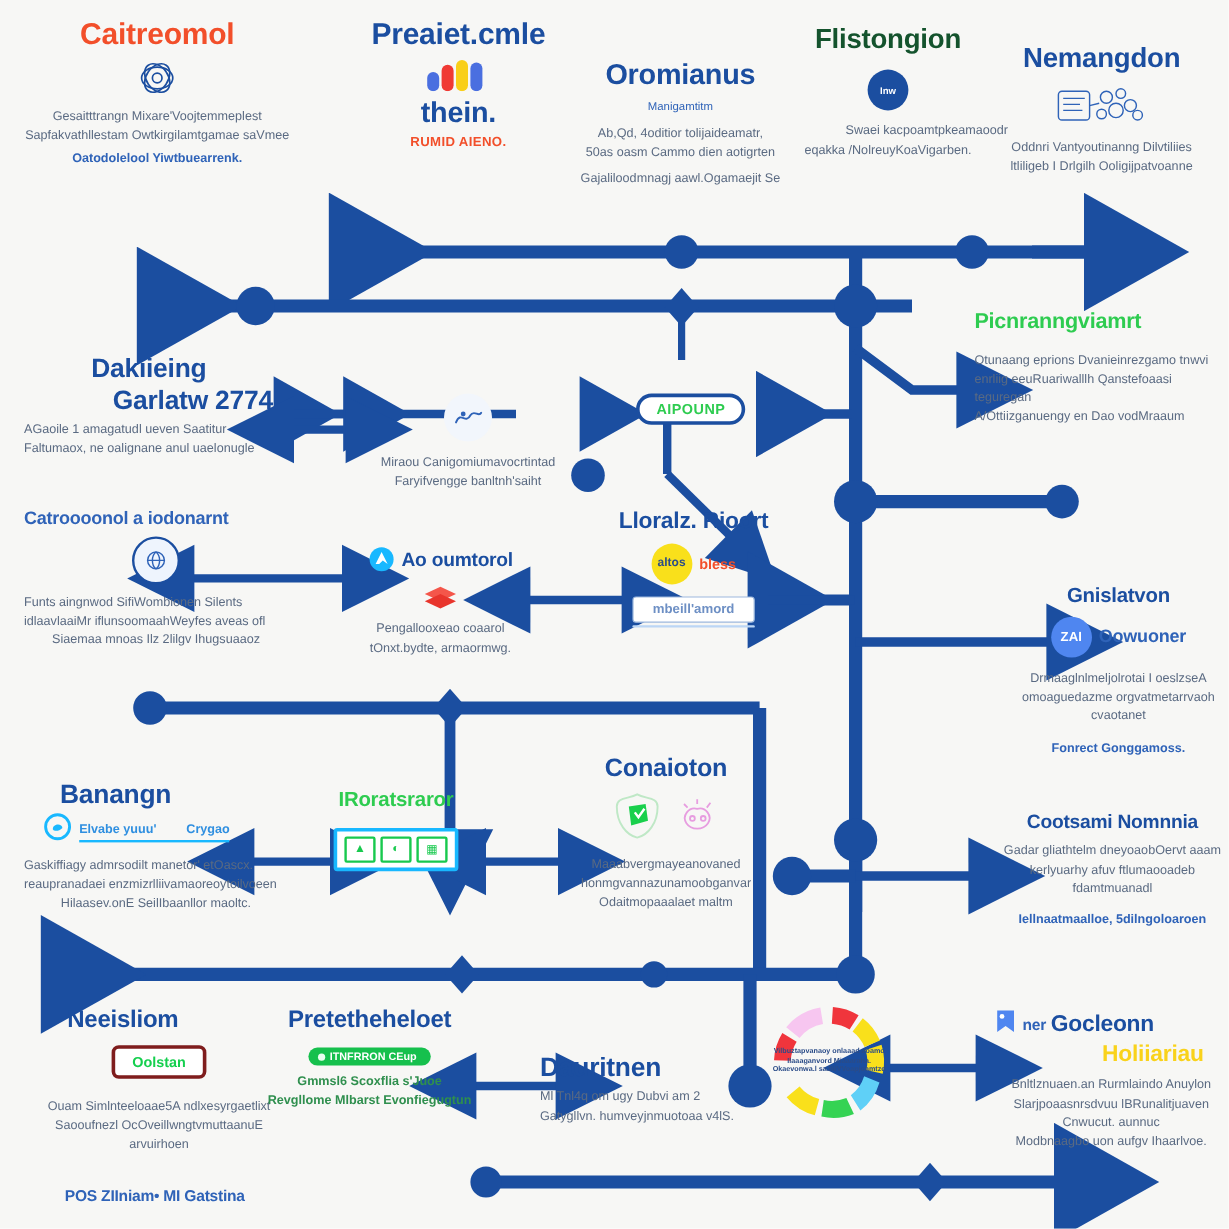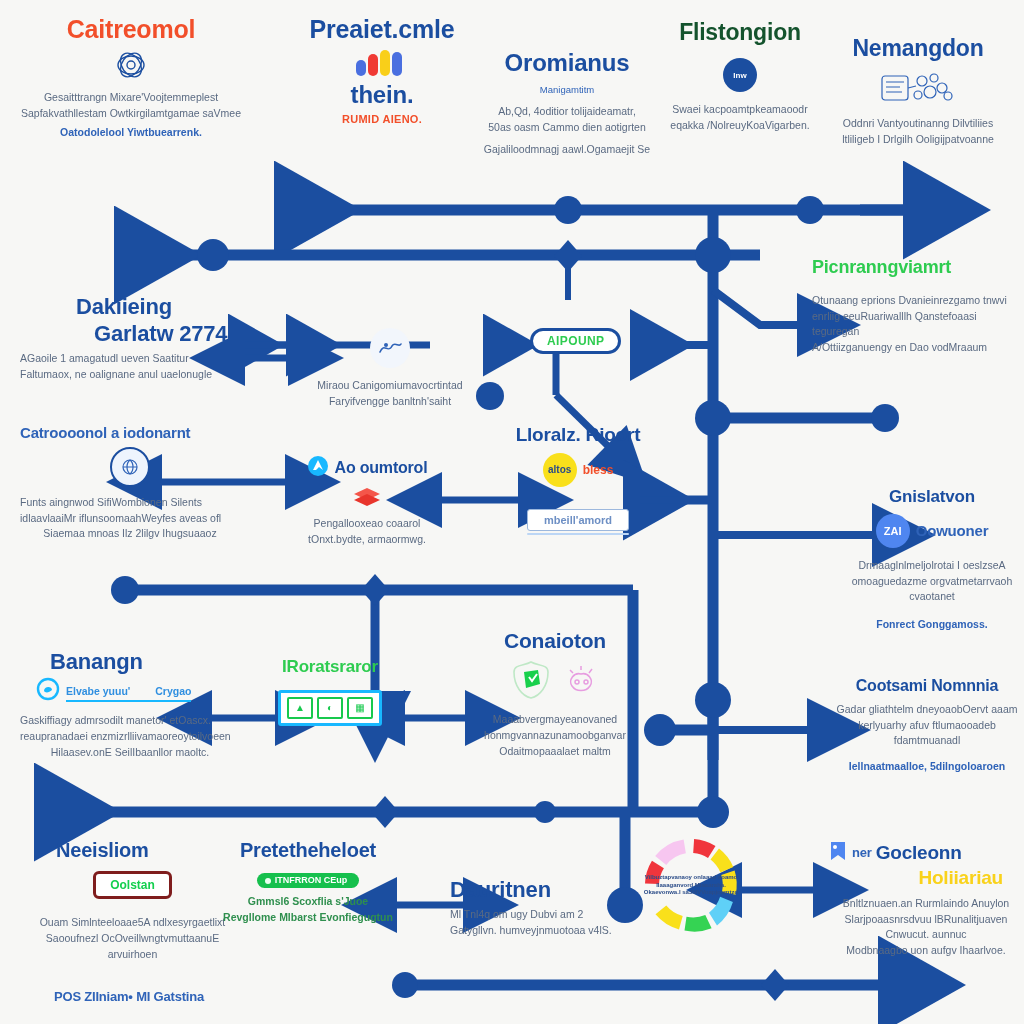--- a/index.html
+++ b/index.html
@@ -255,21 +255,21 @@
     <div class="sub center" style="margin-top:7px;">Ab,Qd, 4oditior tolijaideamatr,</div>
     <div class="sub center">50as oasm Cammo dien aotigrten</div>
     <div class="sub center" style="margin-top:6px;">Gajaliloodmnagj aawl.Ogamaejit Se</div>
   </div>
 
   <div class="node" style="left:640px;top:20px;width:200px;">
     <div class="title center" style="font-size:23px;color:#14532d;">Flistongion</div>
     <div class="inline-wrap" style="margin-top:14px;">
       <div class="circle-badge" style="background:#1b4ea0;font-size:8px;">Inw</div>
     </div>
-    <div class="sub center" style="margin-top:10px;">Swaei kacpoamtpkeamaoodr</div>
+    <div class="sub center" style="margin-top:10px;text-align:right;">Swaei kacpoamtpkeamaoodr</div>
     <div class="sub center">eqakka /NolreuyKoaVigarben.</div>
   </div>
 
   <div class="node" style="left:812px;top:36px;width:212px;">
     <div class="title center" style="font-size:23px;color:#1b4ea0;">Nemangdon</div>
     <div class="inline-wrap" style="margin-top:8px;">
       <svg width="80" height="40" viewBox="0 0 80 40">
         <g fill="none" stroke="#2f63b8" stroke-width="1.2">
           <rect x="4" y="8" width="26" height="24" rx="3"></rect>
           <path d="M8,14 L26,14 M8,19 L22,19 M8,24 L24,24"></path>
@@ -354,21 +354,21 @@
     <div class="sub center" style="margin-top:8px;">Pengallooxeao coaarol</div>
     <div class="sub center">tOnxt.bydte, armaormwg.</div>
   </div>
 
   <div class="node" style="left:498px;top:425px;width:160px;">
     <div class="title center" style="font-size:19px;color:#1b4ea0;">Lloralz. Rioort</div>
     <div class="inline-wrap" style="margin-top:8px;">
       <span class="yellow-dot">altos</span>
       <span style="font-size:12px;font-weight:bold;color:#f24f2a;">bless</span>
     </div>
-    <div class="inline-wrap" style="margin-top:22px;">
+    <div class="inline-wrap" style="margin-top:10px;">
       <span>
         <span class="boxed-field">mbeill'amord</span>
         <div class="boxed-underline"></div>
       </span>
     </div>
   </div>
 
   <div class="node" style="left:840px;top:488px;width:184px;">
     <div class="title center" style="font-size:17px;color:#1b4ea0;">Gnislatvon</div>
     <div style="display:flex;align-items:center;gap:6px;justify-content:center;margin-top:8px;">

